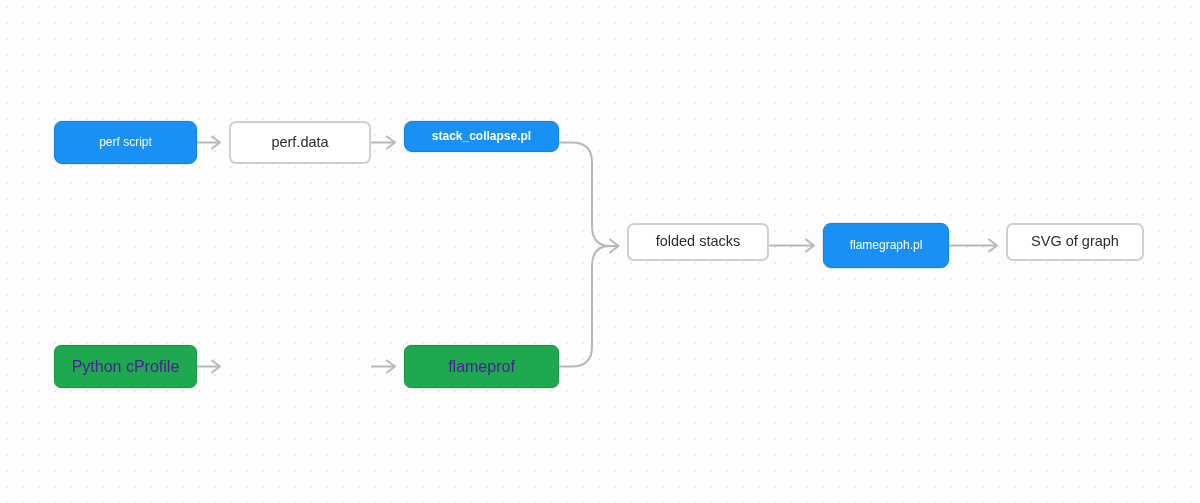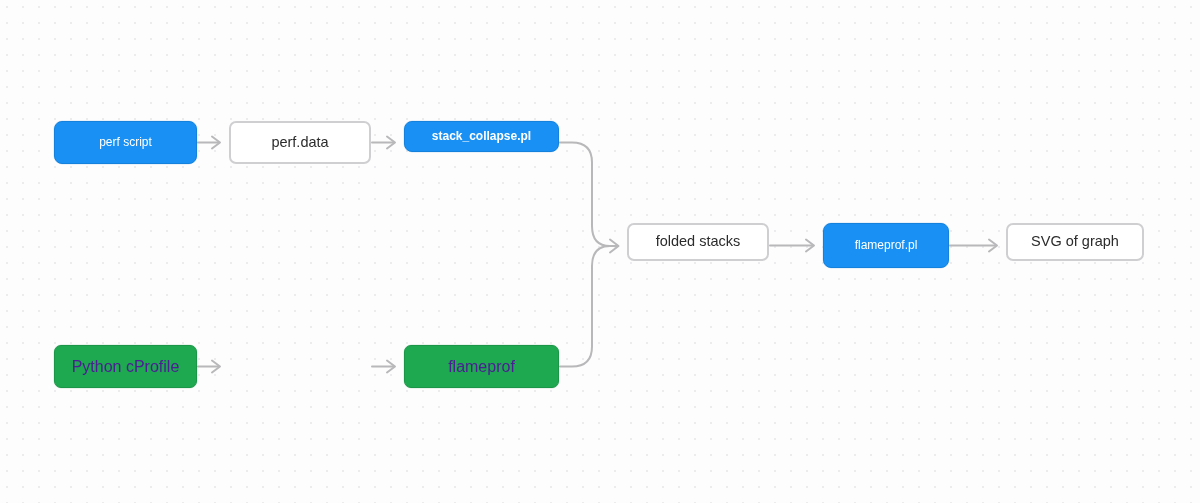--- a/index.html
+++ b/index.html
@@ -141,20 +141,20 @@
 
   <div class="node process-green" style="left:404px; top:345px; width:155px; height:43px;">
     <span class="node-label">flameprof</span>
   </div>
 
   <div class="node artifact" style="left:627px; top:223px; width:142px; height:38px;">
     <span class="node-label">folded stacks</span>
   </div>
 
   <div class="node process-blue" style="left:823px; top:223px; width:126px; height:45px;">
-    <span class="node-label">flameprof.pl</span>
+    <span class="node-label">flamegraph.pl</span>
   </div>
 
   <div class="node artifact" style="left:1006px; top:223px; width:138px; height:38px;">
     <span class="node-label">SVG of graph</span>
   </div>
 
 </div>
 
 </body></html>

